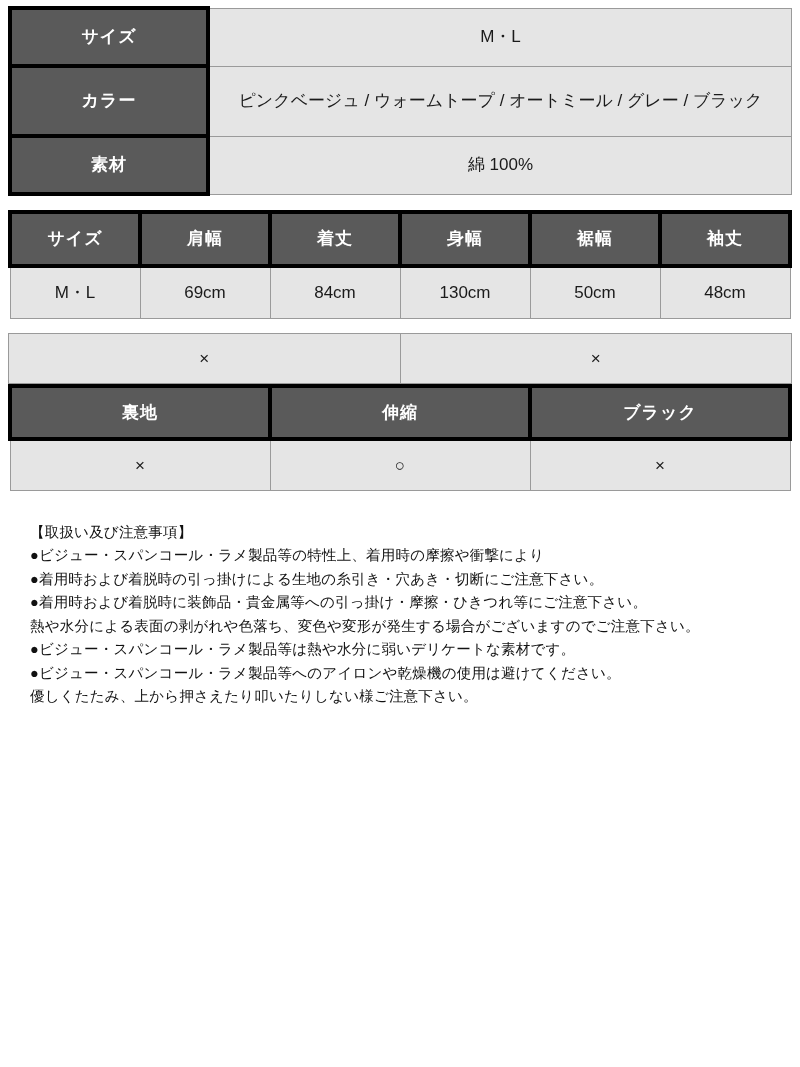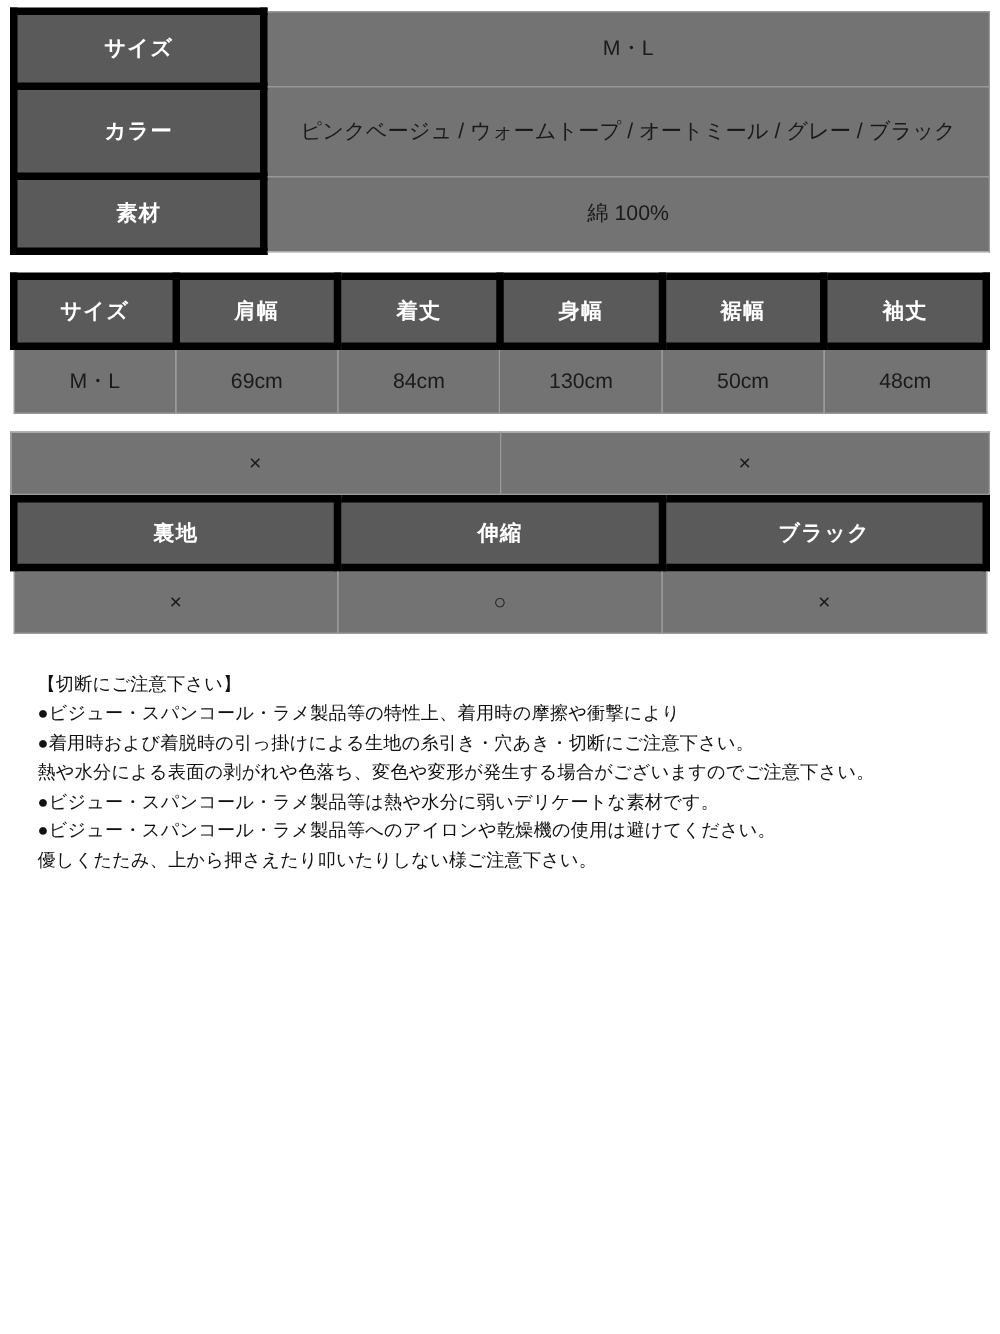--- a/index.html
+++ b/index.html
@@ -22,37 +22,37 @@
     padding: 6px 8px 0 8px;
   }
 
   table {
     border-collapse: collapse;
     width: 784px;
     table-layout: fixed;
   }
 
   td, th {
-    border: 6px solid #000000;
+    border: 4px solid #000000;
     text-align: center;
     vertical-align: middle;
     font-weight: normal;
     font-size: 17px;
     line-height: 1.5;
     padding: 8px 6px;
   }
 
   .hdr {
     background: #5a5a5a;
     color: #ffffff;
     font-weight: bold;
     letter-spacing: 1px;
   }
   .cell {
-    background: #737373;
+    background: #e5e5e5;
     color: #1a1a1a;
     border: 1px solid #9a9a9a;
     text-align: center;
   }
 
   
   .t-spec td.hdr {
     width: 182px;
   }
   .t-spec td {
@@ -160,22 +160,23 @@
       </tr>
       <tr>
         <td class="cell mark">×</td>
         <td class="cell mark">○</td>
         <td class="cell mark">×</td>
       </tr>
     </tbody>
   </table>
 
   <div class="notes">
-    <p>【切断にご注意下さい】</p>
+    <p>【取扱い及び注意事項】</p>
     <p>●ビジュー・スパンコール・ラメ製品等の特性上、着用時の摩擦や衝撃により</p>
     <p>●着用時および着脱時の引っ掛けによる生地の糸引き・穴あき・切断にご注意下さい。</p>
+    <p>●着用時および着脱時に装飾品・貴金属等への引っ掛け・摩擦・ひきつれ等にご注意下さい。</p>
     <p>熱や水分による表面の剥がれや色落ち、変色や変形が発生する場合がございますのでご注意下さい。</p>
     <p>●ビジュー・スパンコール・ラメ製品等は熱や水分に弱いデリケートな素材です。</p>
     <p>●ビジュー・スパンコール・ラメ製品等へのアイロンや乾燥機の使用は避けてください。</p>
     <p>優しくたたみ、上から押さえたり叩いたりしない様ご注意下さい。</p>
   </div>
 
 </div>
 
 </body></html>

